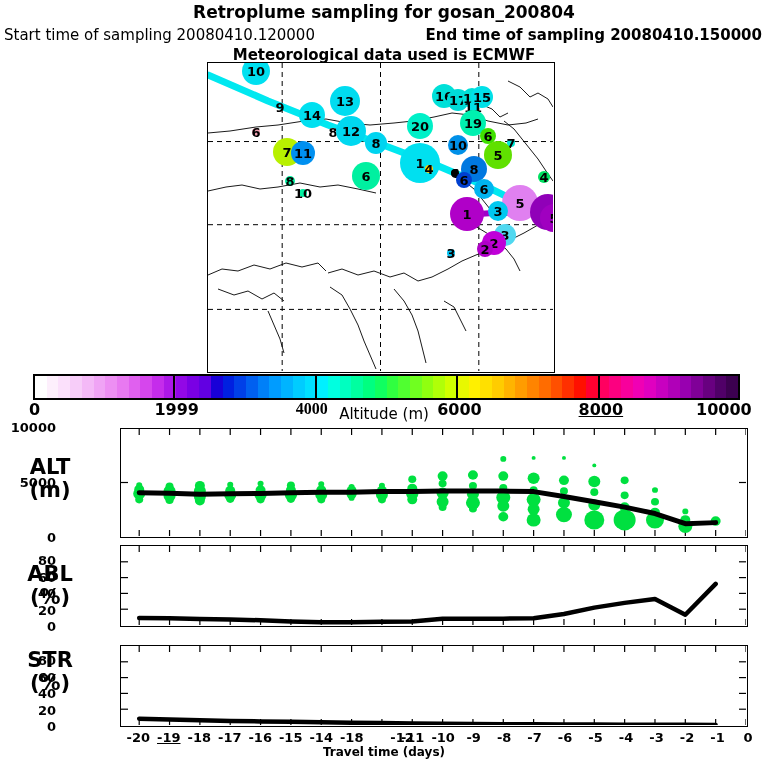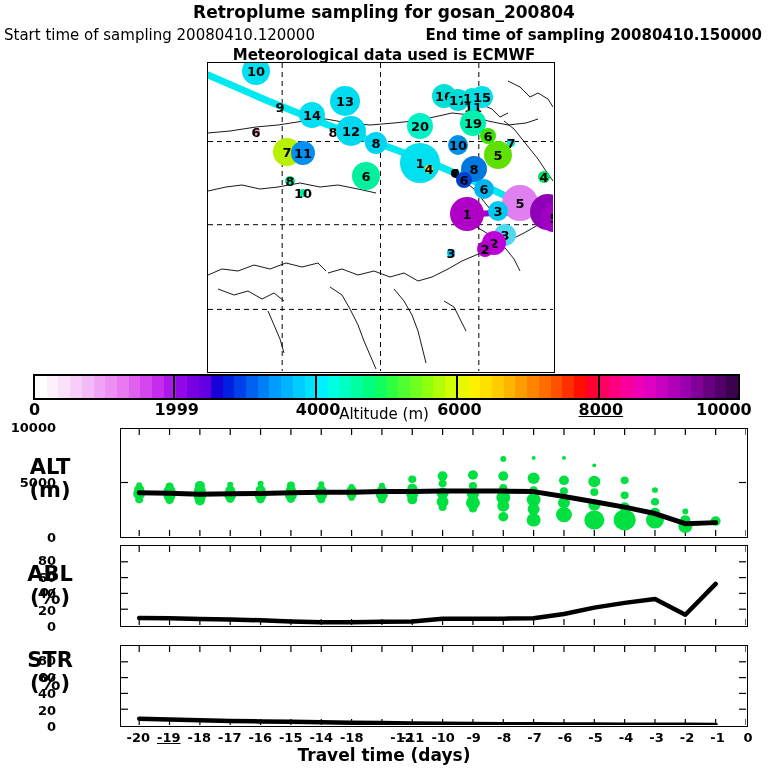--- a/index.html
+++ b/index.html
@@ -27,21 +27,21 @@
   .panel{position:absolute;left:120px;width:628px;border:1.5px solid #000;
          background:#fff;box-sizing:border-box;}
   #pALT{top:428px;height:110px;}
   #pABL{top:545px;height:82px;}
   #pSTR{top:645px;height:82px;}
   .panel svg{position:absolute;left:0;top:0;}
   .plab{position:absolute;font-size:21px;font-weight:bold;text-align:center;width:100px;left:8px;}
   .ytk{position:absolute;font-size:13px;font-weight:bold;text-align:right;width:56px;left:58px;}
   .xtk{position:absolute;font-size:13px;font-weight:bold;text-align:center;width:40px;}
   #xtitle{position:absolute;left:0;top:745px;width:768px;text-align:center;
-          font-size:17px;font-weight:bold;}
+          font-size:12px;font-weight:bold;}
 </style>
 </head>
 <body>
 
 <div class="t" id="title">Retroplume sampling for gosan_200804</div>
 <div class="t" id="st">Start time of sampling 20080410.120000</div>
 <div class="t" id="et">End time of sampling 20080410.150000</div>
 <div class="t" id="met">Meteorological data used is ECMWF</div>
 
 <div id="map">
@@ -502,18 +502,18 @@
     <div class="xtk" style="left: 667.029px; top: 730px;">-2</div>
     <div class="xtk" style="left: 697.515px; top: 730px;">-1</div>
     <div class="xtk" style="left: 728px; top: 730px;">0</div>
   </div>
 <div id="xtitle">Travel time (days)</div>
 
 <div class="cblab" style="left: 29px;">0</div>
 <div class="cbsep" style="left: 173.4px;"></div>
 <div class="cblab" style="left: 154.4px;">1999</div>
 <div class="cbsep" style="left: 314.8px;"></div>
-<div class="cblab" style="left: 295.8px;">4000</div>
+<div class="cblab" style="left: 295.8px; font-family: Liberation Serif, serif;">4000</div>
 <div class="cbsep" style="left: 456.2px;"></div>
 <div class="cblab" style="left: 437.2px;">6000</div>
 <div class="cbsep" style="left: 597.6px;"></div>
 <div class="cblab" style="left: 578.6px; text-decoration: underline;">8000</div>
 <div class="cblab" style="left: 696px;">10000</div>
 
 </body></html>

